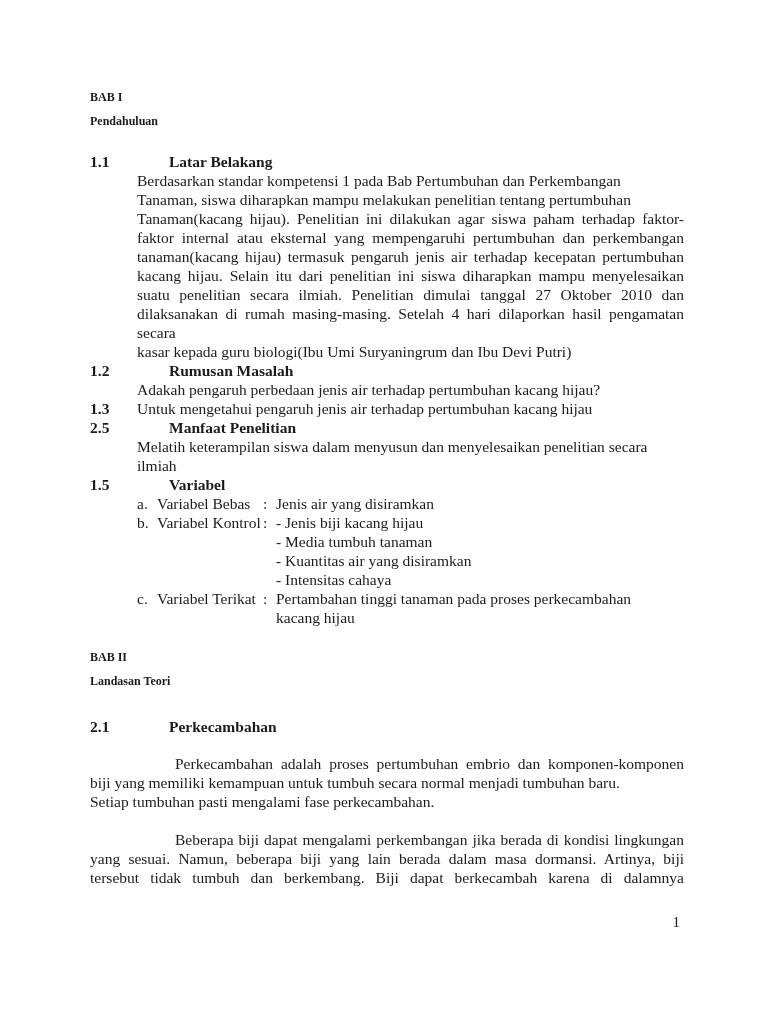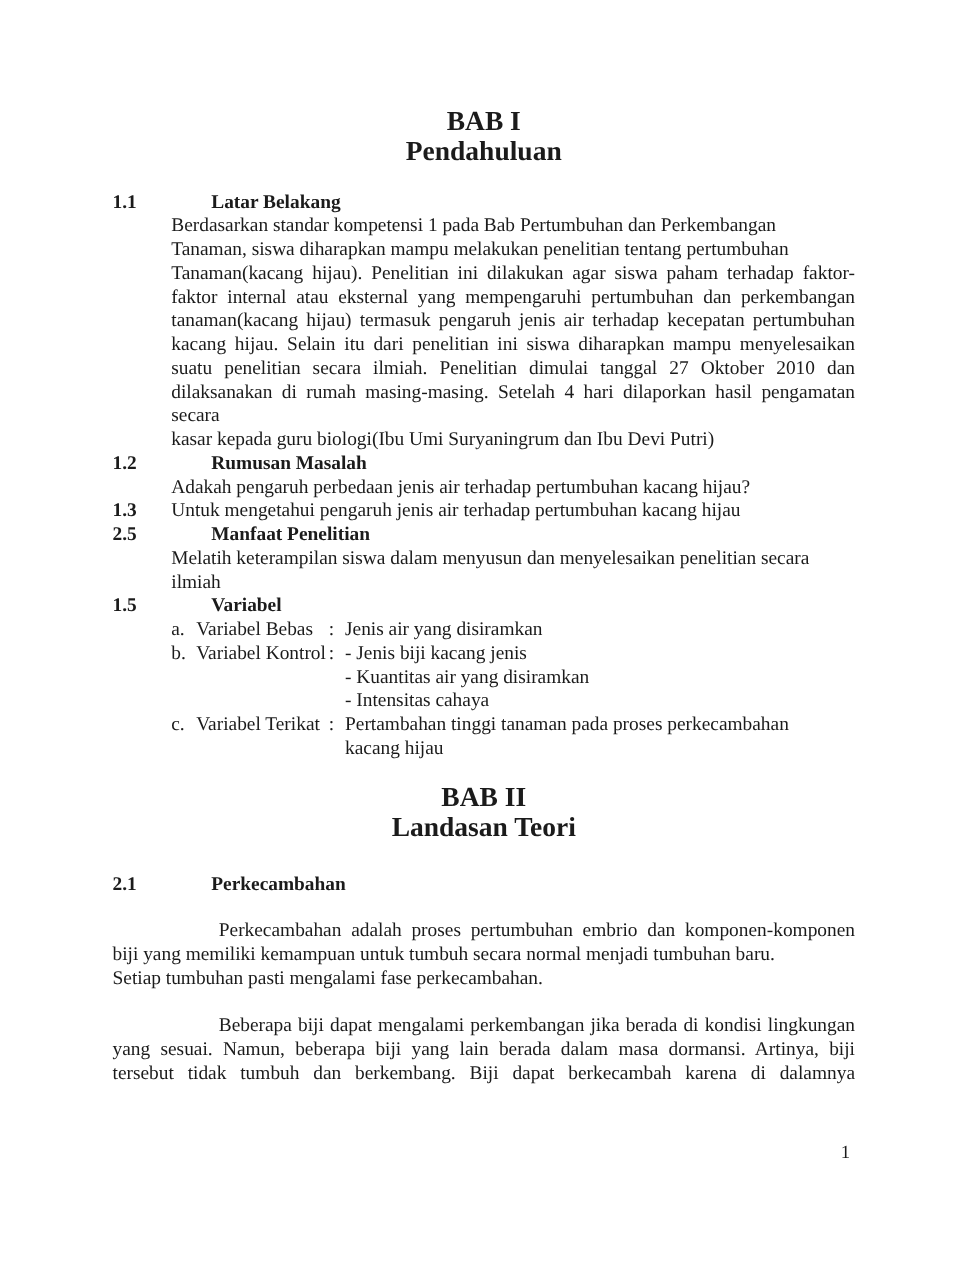--- a/index.html
+++ b/index.html
@@ -9,21 +9,21 @@
     background:#ffffff;
     overflow:hidden;
     font-family:"Liberation Serif","DejaVu Serif",serif;
     color:#1b1b1b;
   }
   .doc{
     position:absolute;
     left:90px;right:84px;top:85px;
     font-size:15.5px;line-height:19px;
   }
-  .chapter-block{text-align:center;font-weight:bold;font-size:22px;line-height:24px;}
+  .chapter-block{font-weight:bold;font-size:12px;line-height:24px;}
   .chapter-block.second{margin-top:18px;}
   .sections{margin-top:19px;}
   .section{display:flex;}
   .sec-num{width:47px;font-weight:bold;flex:0 0 47px;}
   .sec-body{flex:1;min-width:0;}
   .sec-heading{font-weight:bold;margin-left:32px;}
   .line{white-space:normal;}
   .jfull{text-align:justify;text-align-last:justify;}
   .vrow{display:flex;}
   .vmark{flex:0 0 20px;}
@@ -105,21 +105,22 @@
             <div class="vval">
               <div class="line">Jenis air yang disiramkan</div>
             </div>
           </div>
 
           <div class="vrow">
             <span class="vmark">b.</span>
             <span class="vlabel">Variabel Kontrol</span>
             <span class="vcolon">:</span>
             <div class="vval">
-              <div class="line">- Jenis biji kacang jenis</div>
+              <div class="line">- Jenis biji kacang hijau</div>
+              <div class="line">- Media tumbuh tanaman</div>
               <div class="line">- Kuantitas air yang disiramkan</div>
               <div class="line">- Intensitas cahaya</div>
             </div>
           </div>
 
           <div class="vrow">
             <span class="vmark">c.</span>
             <span class="vlabel">Variabel Terikat</span>
             <span class="vcolon">:</span>
             <div class="vval">

